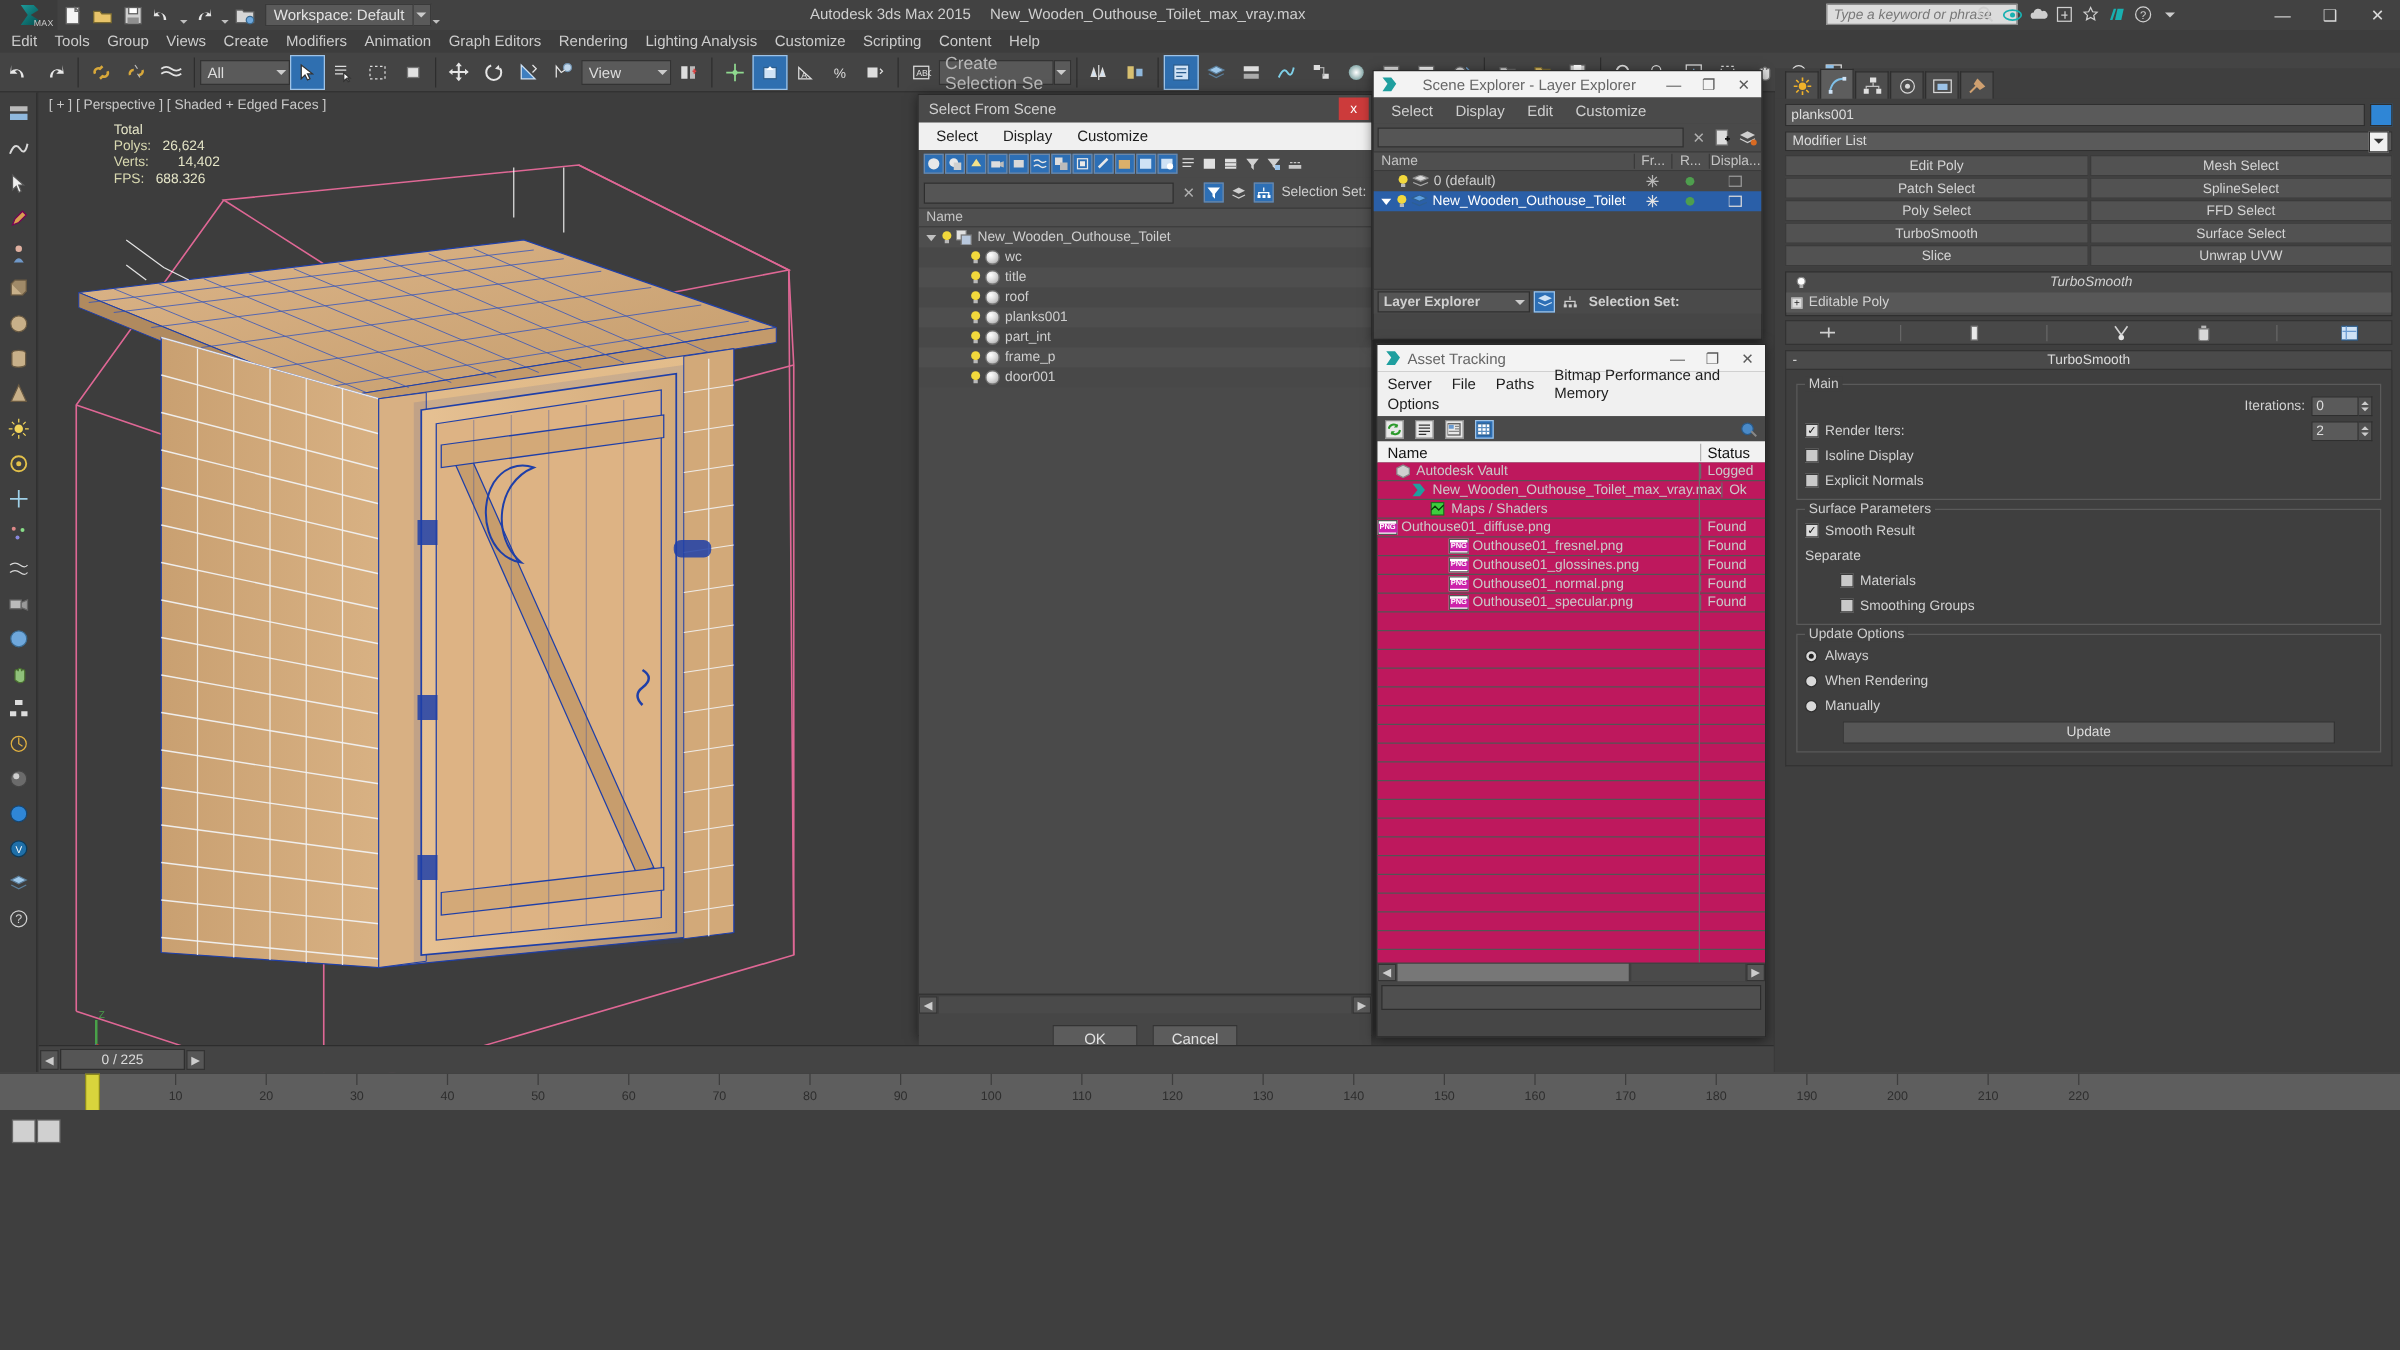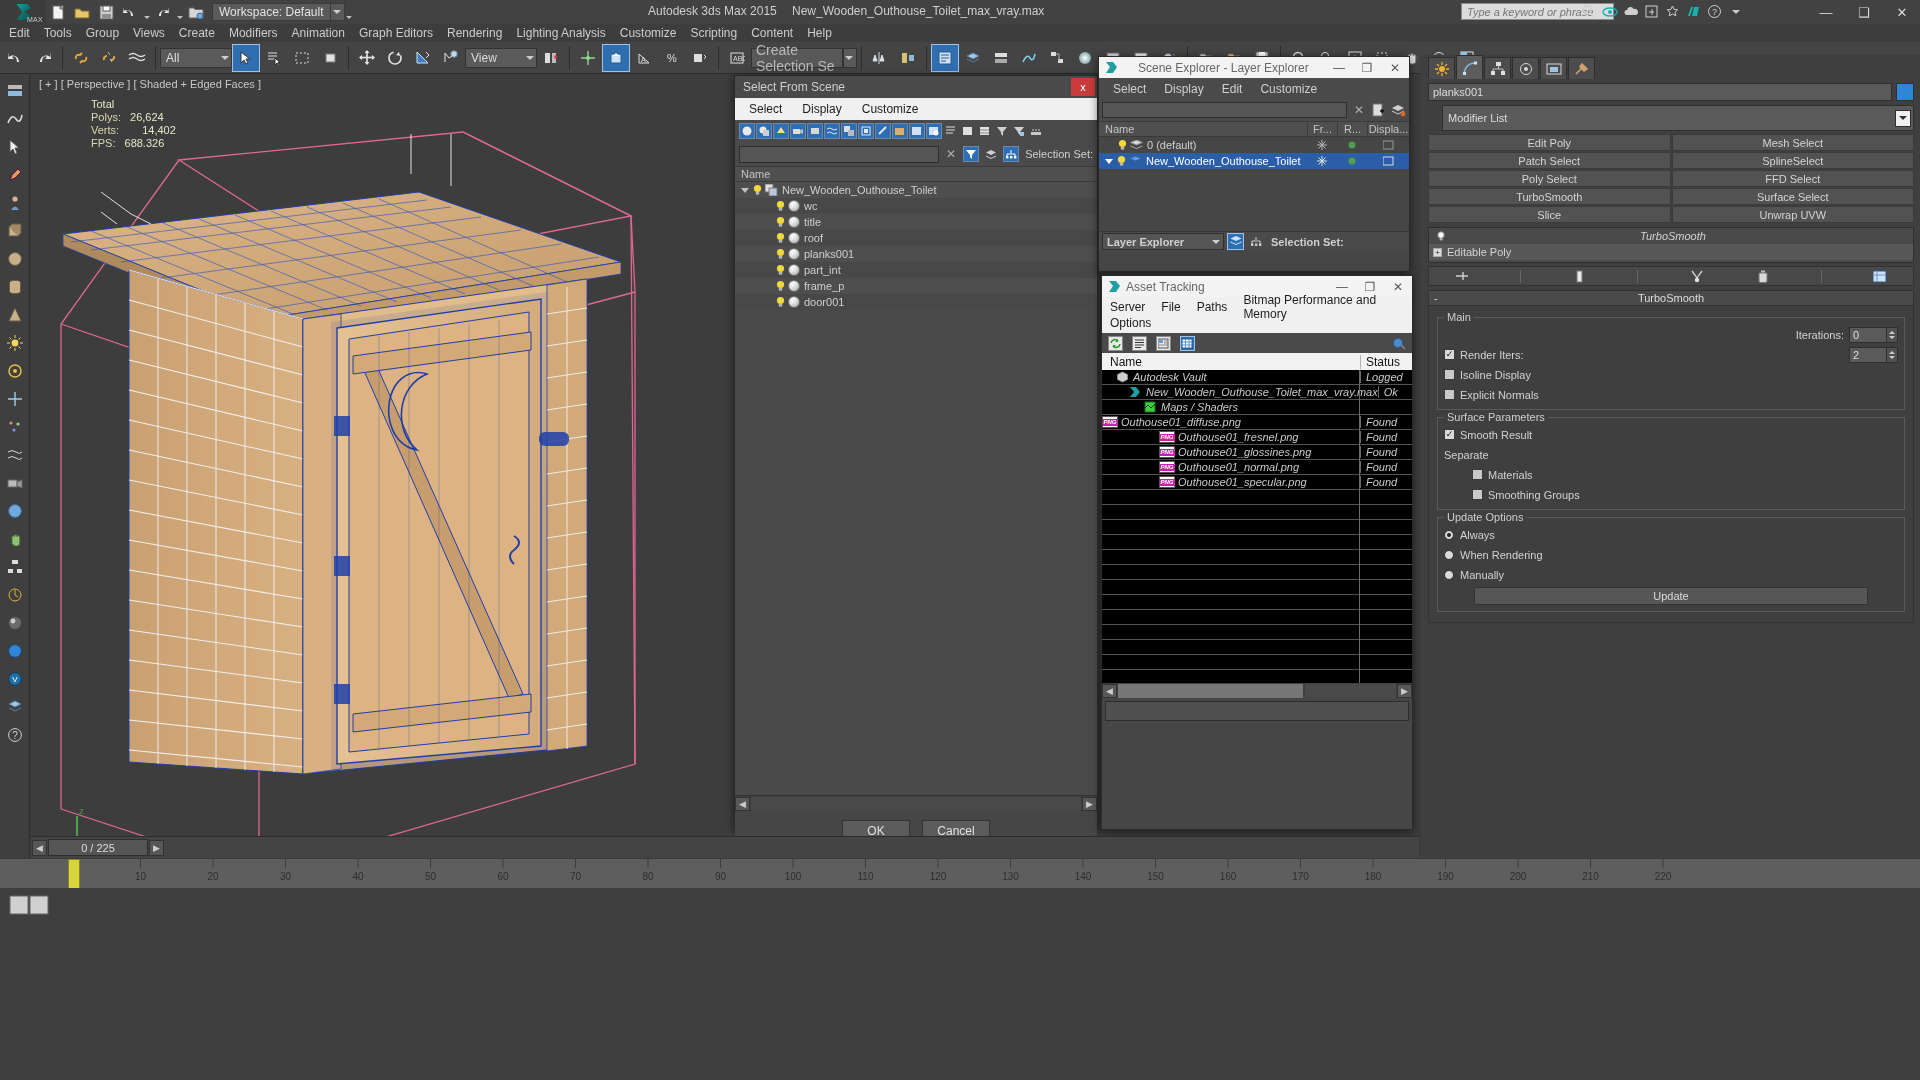--- a/index.html
+++ b/index.html
@@ -176,38 +176,38 @@
   #asset-hdr{height:17px;background:#f2f2f2;display:flex;align-items:center;color:#111;font-size:12px;}
   #asset-hdr .h1{flex:1;padding-left:8px;}
   #asset-hdr .h2{width:52px;padding-left:5px;border-left:1px solid #b4b4b4;}
   .a-row{height:15px;display:flex;align-items:center;font-size:11px;color:#cacaca;
          border-bottom:1px solid #545454;}
   .a-row .n{flex:1;display:flex;align-items:center;}
   .a-row .s{width:52px;padding-left:5px;border-left:1px solid #6a6a6a;color:#cacaca;}
   .png-ic{width:16px;height:12px;flex:none;margin-right:3px;background:#fff;border:1px solid #555;
           display:flex;align-items:center;justify-content:center;}
   .png-ic b{font-size:6px;color:#fff;background:#cc22aa;padding:0 1px;line-height:7px;}
-  #asset-list{background:#000000;height:313px;overflow:hidden;position:relative;font-style:italic;}
+  #asset-list{background:#be185d;height:400px;overflow:hidden;position:relative;}
   #asset-vline{position:absolute;right:52px;top:0;bottom:0;width:1px;background:#6a6a6a;}
   #asset-hscroll{height:15px;background:#3f3f3f;display:flex;align-items:center;}
   #asset-status{height:20px;margin:3px;background:#4f4f4f;border:1px solid #2d2d2d;}
 
   
   #cmdpanel{
     position:absolute;left:1420px;top:55px;width:500px;height:803px;background:#3f3f3f;
   }
   #cp-tabs{height:24px;display:flex;align-items:flex-end;padding-left:8px;gap:1px;background:#3f3f3f;}
   .cptab{width:27px;height:22px;background:#4d4d4d;border:1px solid #2e2e2e;border-bottom:none;
          display:flex;align-items:center;justify-content:center;}
   .cptab.act{background:#5d5d5d;height:24px;}
   #cp-name{display:flex;align-items:center;gap:4px;padding:4px 6px 2px 8px;}
   #cp-namefield{flex:1;height:18px;background:#5a5a5a;border:1px solid #2f2f2f;color:#ddd;
                 font-size:11px;display:flex;align-items:center;padding-left:4px;}
   #cp-color{width:18px;height:18px;background:#2f86d6;border:1px solid #2f2f2f;}
-  #cp-modlist{margin:2px 6px 0 22px;height:26px;background:#5a5a5a;border:1px solid #2f2f2f;
+  #cp-modlist{margin:2px 6px 0 8px;height:16px;background:#5a5a5a;border:1px solid #2f2f2f;
               display:flex;align-items:center;justify-content:space-between;padding:0 2px 0 5px;
               color:#ddd;font-size:11px;}
   #cp-modbtns{margin:3px 6px 0 8px;display:grid;grid-template-columns:1fr 1fr;gap:1px;}
   .modbtn{height:17px;background:#525252;border:1px solid #3b3b3b;display:flex;align-items:center;
           justify-content:center;font-size:11px;color:#d4d4d4;}
   #cp-stack{margin:4px 6px 0 8px;background:#4a4a4a;border:1px solid #2f2f2f;height:36px;}
   .stackrow{height:16px;display:flex;align-items:center;font-size:11px;padding-left:4px;color:#d2d2d2;}
   .stackrow.it{font-style:italic;justify-content:center;}
   .stackrow.hl{background:#585858;}
   .plusbox{width:9px;height:9px;border:1px solid #aaa;background:#ddd;color:#222;font-size:8px;

